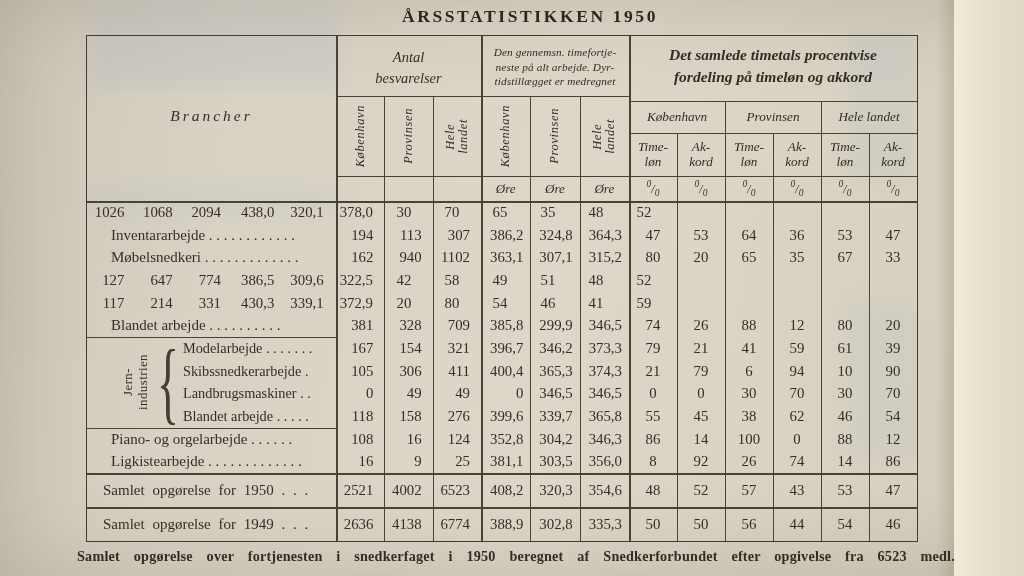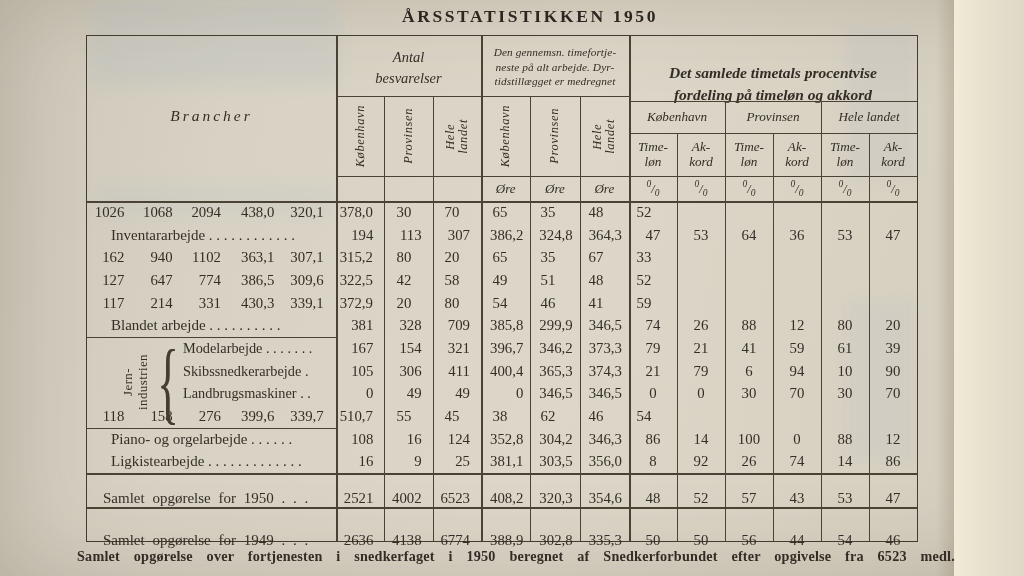--- a/index.html
+++ b/index.html
@@ -32,35 +32,35 @@
     position:absolute;left:86px;top:35px;width:830px;height:505px;
     border:1.6px solid #433b2f;box-sizing:content-box;
   }
   .vl,.hl{position:absolute;background:#4a4235;pointer-events:none;}
 
   .hcell{position:absolute;display:flex;align-items:center;justify-content:center;
     text-align:center;white-space:pre-line;color:#332d25;font-style:italic;}
   .h-brancher{left:0;top:0;width:249px;height:160px;font-size:15.5px;letter-spacing:3px;}
   .h-antal{left:249px;top:6px;width:145px;height:52px;font-size:14.5px;line-height:1.45;}
   .h-time{left:396px;top:4px;width:144px;height:54px;font-size:11.3px;line-height:1.3;letter-spacing:.1px;}
-  .h-ford{left:542px;top:20px;width:288px;height:56px;font-size:15.5px;line-height:1.4;font-weight:600;}
+  .h-ford{left:542px;top:2px;width:288px;height:56px;font-size:15.5px;line-height:1.4;font-weight:600;}
   .rot{display:flex;align-items:center;justify-content:center;}
   .rot span{writing-mode:vertical-rl;transform:rotate(180deg);font-size:12.5px;
     letter-spacing:.6px;white-space:pre-line;line-height:1.05;text-align:center;}
   .city{font-size:13.2px;}
   .sub{font-size:13.2px;line-height:1.12;}
   .unit{font-size:13px;}
   .unit sup{font-size:9.5px;vertical-align:6px;}
   .unit sub{font-size:9.5px;vertical-align:-3px;}
   .unit .sl{font-size:12px;}
 
   .rows{position:absolute;left:0;top:165px;width:830px;height:272px;display:flex;flex-direction:column;}
   .trow{flex:1;display:flex;align-items:center;}
   .summaries{position:absolute;left:0;top:437px;width:830px;}
-  .srow{height:34px;display:flex;align-items:center;margin-top:8px;}
+  .srow{height:34px;display:flex;align-items:center;}
   .cl{width:249px;box-sizing:border-box;padding-left:24px;font-size:15px;white-space:nowrap;overflow:hidden;color:#342e26;}
   .jern .cl{padding-left:96px;font-size:14.3px;}
   .srow .cl{padding-left:16px;word-spacing:4px;}
   .ca{width:48.33px;}.cb{width:49.33px;}.cc{width:48px;}
   .ca,.cb,.cc{box-sizing:border-box;font-size:14.8px;color:#342e26;}
   .ca{text-align:right;padding-right:11px;}
   .cb{text-align:right;padding-right:7px;}
   .cc{text-align:center;}
 
   .jern-label{position:absolute;left:28px;top:300px;width:42px;height:92px;
@@ -163,20 +163,21 @@
     <div class="cb">324,8</div>
     <div class="cb">364,3</div>
     <div class="cc">47</div>
     <div class="cc">53</div>
     <div class="cc">64</div>
     <div class="cc">36</div>
     <div class="cc">53</div>
     <div class="cc">47</div>
   </div>
         <div class="trow">
+    <div class="cl">Møbelsnedkeri . . . . . . . . . . . . .</div>
     <div class="ca">162</div>
     <div class="ca">940</div>
     <div class="ca">1102</div>
     <div class="cb">363,1</div>
     <div class="cb">307,1</div>
     <div class="cb">315,2</div>
     <div class="cc">80</div>
     <div class="cc">20</div>
     <div class="cc">65</div>
     <div class="cc">35</div>
@@ -265,26 +266,27 @@
     <div class="cb">346,5</div>
     <div class="cb">346,5</div>
     <div class="cc">0</div>
     <div class="cc">0</div>
     <div class="cc">30</div>
     <div class="cc">70</div>
     <div class="cc">30</div>
     <div class="cc">70</div>
   </div>
         <div class="trow jern">
+    <div class="cl">Blandet arbejde . . . . .</div>
     <div class="ca">118</div>
     <div class="ca">158</div>
     <div class="ca">276</div>
     <div class="cb">399,6</div>
     <div class="cb">339,7</div>
-    <div class="cb">510,7</div>
+    <div class="cb">365,8</div>
     <div class="cc">55</div>
     <div class="cc">45</div>
     <div class="cc">38</div>
     <div class="cc">62</div>
     <div class="cc">46</div>
     <div class="cc">54</div>
   </div>
         <div class="trow">
     <div class="cl">Piano- og orgelarbejde . . . . . .</div>
     <div class="ca">108</div>

